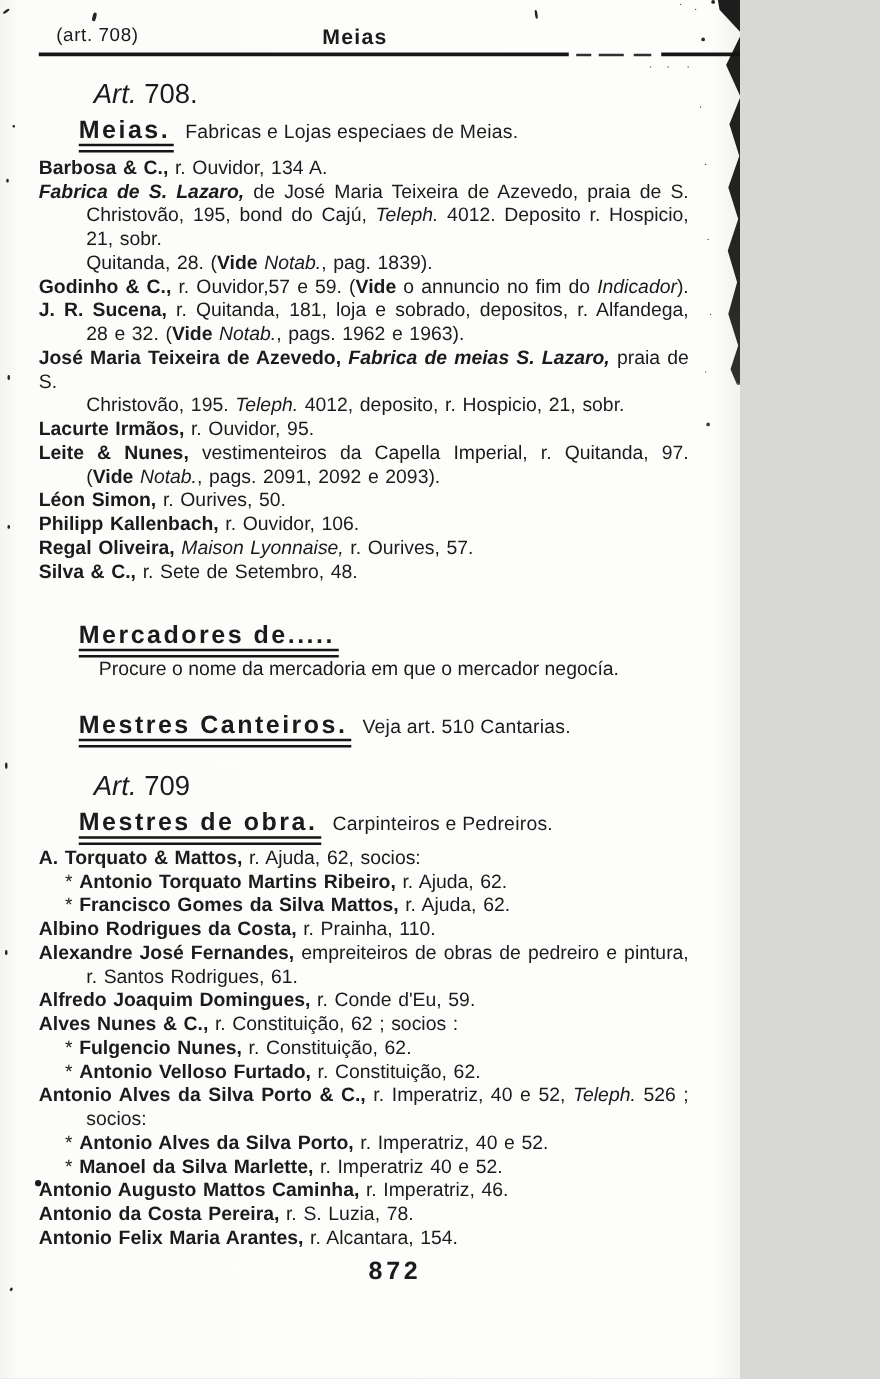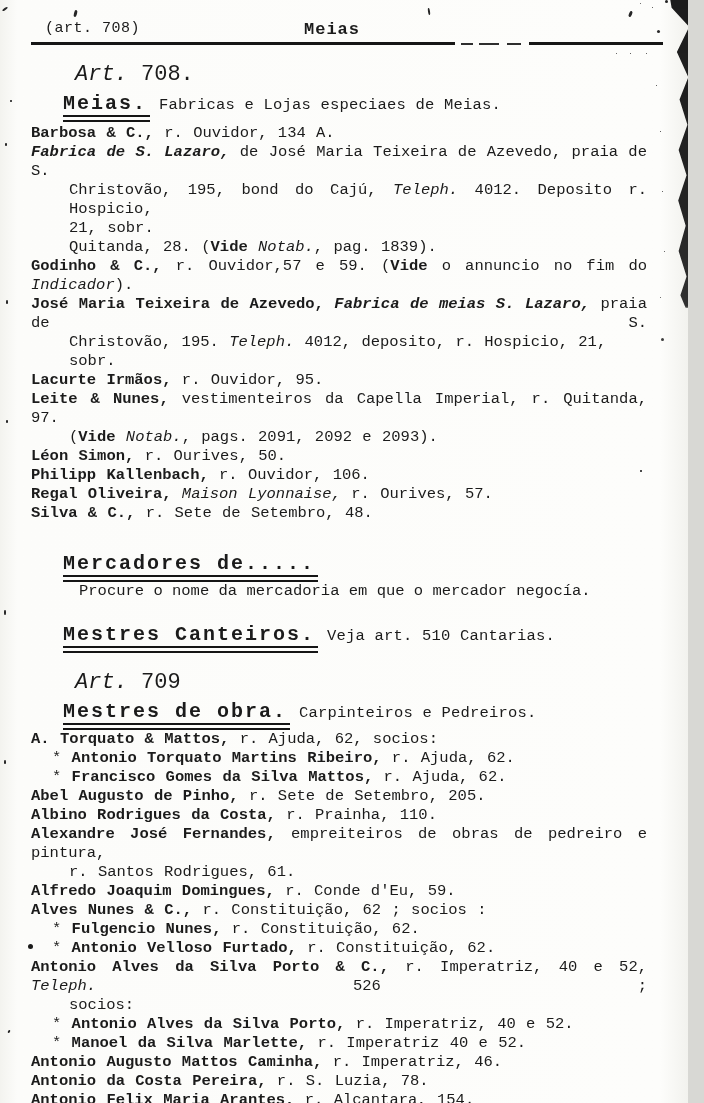--- a/index.html
+++ b/index.html
@@ -1,21 +1,21 @@
 <!DOCTYPE html>
 <html><head>
 <meta charset="utf-8">
 <style>
   html,body{margin:0;padding:0;background:#d8d8d4;}
   .page{
     position:relative;
-    width:688px;height:1103px;
+    width:592px;height:1103px;
     background:linear-gradient(90deg,#f3f3ef 0,#fcfcfa 2.5%,#fdfdfb 96%,#f2f2ee 100%);
     color:#1b1b1b;
-    font-family:Liberation Mono, monospace;
+    font-family:Liberation Sans, sans-serif;
     overflow:hidden;
   }
   
   .header{position:relative;margin:20px 41px 0 31px;height:20px;font-size:15px;}
   .header-left{position:absolute;left:14px;top:0;letter-spacing:.5px;}
   .header-title{position:absolute;left:0;right:14px;text-align:center;font-weight:bold;letter-spacing:1px;font-size:17px;}
   .rule-row{position:relative;height:5px;margin-top:2px;}
   .rule-row .seg{position:absolute;background:#161616;height:3px;top:0;}
   .rule-row .seg2{height:2px;top:1px;background:#2e2e2e;}
   
@@ -94,20 +94,24 @@
         <div class="line c j"><span class="t-r">Christovão, 195, bond do Cajú, </span><span class="t-i">Teleph.</span><span class="t-r"> 4012. Deposito r. Hospicio,</span></div>
         <div class="line c"><span class="t-r">21, sobr.</span></div>
       </div>
       <div class="entry">
         <div class="line c"><span class="t-r">Quitanda, 28. (</span><span class="t-b">Vide </span><span class="t-i">Notab.</span><span class="t-r">, pag. 1839).</span></div>
       </div>
       <div class="entry">
         <div class="line j"><span class="t-b">Godinho &amp; C.,</span><span class="t-r"> r. Ouvidor,57 e 59. (</span><span class="t-b">Vide</span><span class="t-r"> o annuncio no fim do </span><span class="t-i">Indicador</span><span class="t-r">).</span></div>
       </div>
       <div class="entry">
+        <div class="line j"><span class="t-b">J. R. Sucena,</span><span class="t-r"> r. Quitanda, 181, loja e sobrado, depositos, r. Alfandega,</span></div>
+        <div class="line c"><span class="t-r">28 e 32. (</span><span class="t-b">Vide </span><span class="t-i">Notab.</span><span class="t-r">, pags. 1962 e 1963).</span></div>
+      </div>
+      <div class="entry">
         <div class="line j"><span class="t-b">José Maria Teixeira de Azevedo,</span><span class="t-r"> </span><span class="t-bi">Fabrica de meias S. Lazaro,</span><span class="t-r"> praia de S.</span></div>
         <div class="line c"><span class="t-r">Christovão, 195. </span><span class="t-i">Teleph.</span><span class="t-r"> 4012, deposito, r. Hospicio, 21, sobr.</span></div>
       </div>
       <div class="entry">
         <div class="line"><span class="t-b">Lacurte Irmãos,</span><span class="t-r"> r. Ouvidor, 95.</span></div>
       </div>
       <div class="entry">
         <div class="line j"><span class="t-b">Leite &amp; Nunes,</span><span class="t-r"> vestimenteiros da Capella Imperial, r. Quitanda, 97.</span></div>
         <div class="line c"><span class="t-r">(</span><span class="t-b">Vide </span><span class="t-i">Notab.</span><span class="t-r">, pags. 2091, 2092 e 2093).</span></div>
       </div>
@@ -133,23 +137,20 @@
       <div class="h-line"><span class="h-title">Mestres de obra.</span><span class="h-rest">Carpinteiros e Pedreiros.</span></div>
       <div class="gap" style="height: 4px;"></div>
       <div class="entry">
         <div class="line"><span class="t-b">A. Torquato &amp; Mattos,</span><span class="t-r"> r. Ajuda, 62, socios:</span></div>
       </div>
       <div class="entry sub">
         <div class="line"><span class="t-r">* </span><span class="t-b">Antonio Torquato Martins Ribeiro,</span><span class="t-r"> r. Ajuda, 62.</span></div>
       </div>
       <div class="entry sub">
         <div class="line"><span class="t-r">* </span><span class="t-b">Francisco Gomes da Silva Mattos,</span><span class="t-r"> r. Ajuda, 62.</span></div>
-      </div>
-      <div class="entry">
-        <div class="line"><span class="t-b">Abel Augusto de Pinho,</span><span class="t-r"> r. Sete de Setembro, 205.</span></div>
       </div>
       <div class="entry">
         <div class="line"><span class="t-b">Albino Rodrigues da Costa,</span><span class="t-r"> r. Prainha, 110.</span></div>
       </div>
       <div class="entry">
         <div class="line j"><span class="t-b">Alexandre José Fernandes,</span><span class="t-r"> empreiteiros de obras de pedreiro e pintura,</span></div>
         <div class="line c"><span class="t-r">r. Santos Rodrigues, 61.</span></div>
       </div>
       <div class="entry">
         <div class="line"><span class="t-b">Alfredo Joaquim Domingues,</span><span class="t-r"> r. Conde d'Eu, 59.</span></div>

